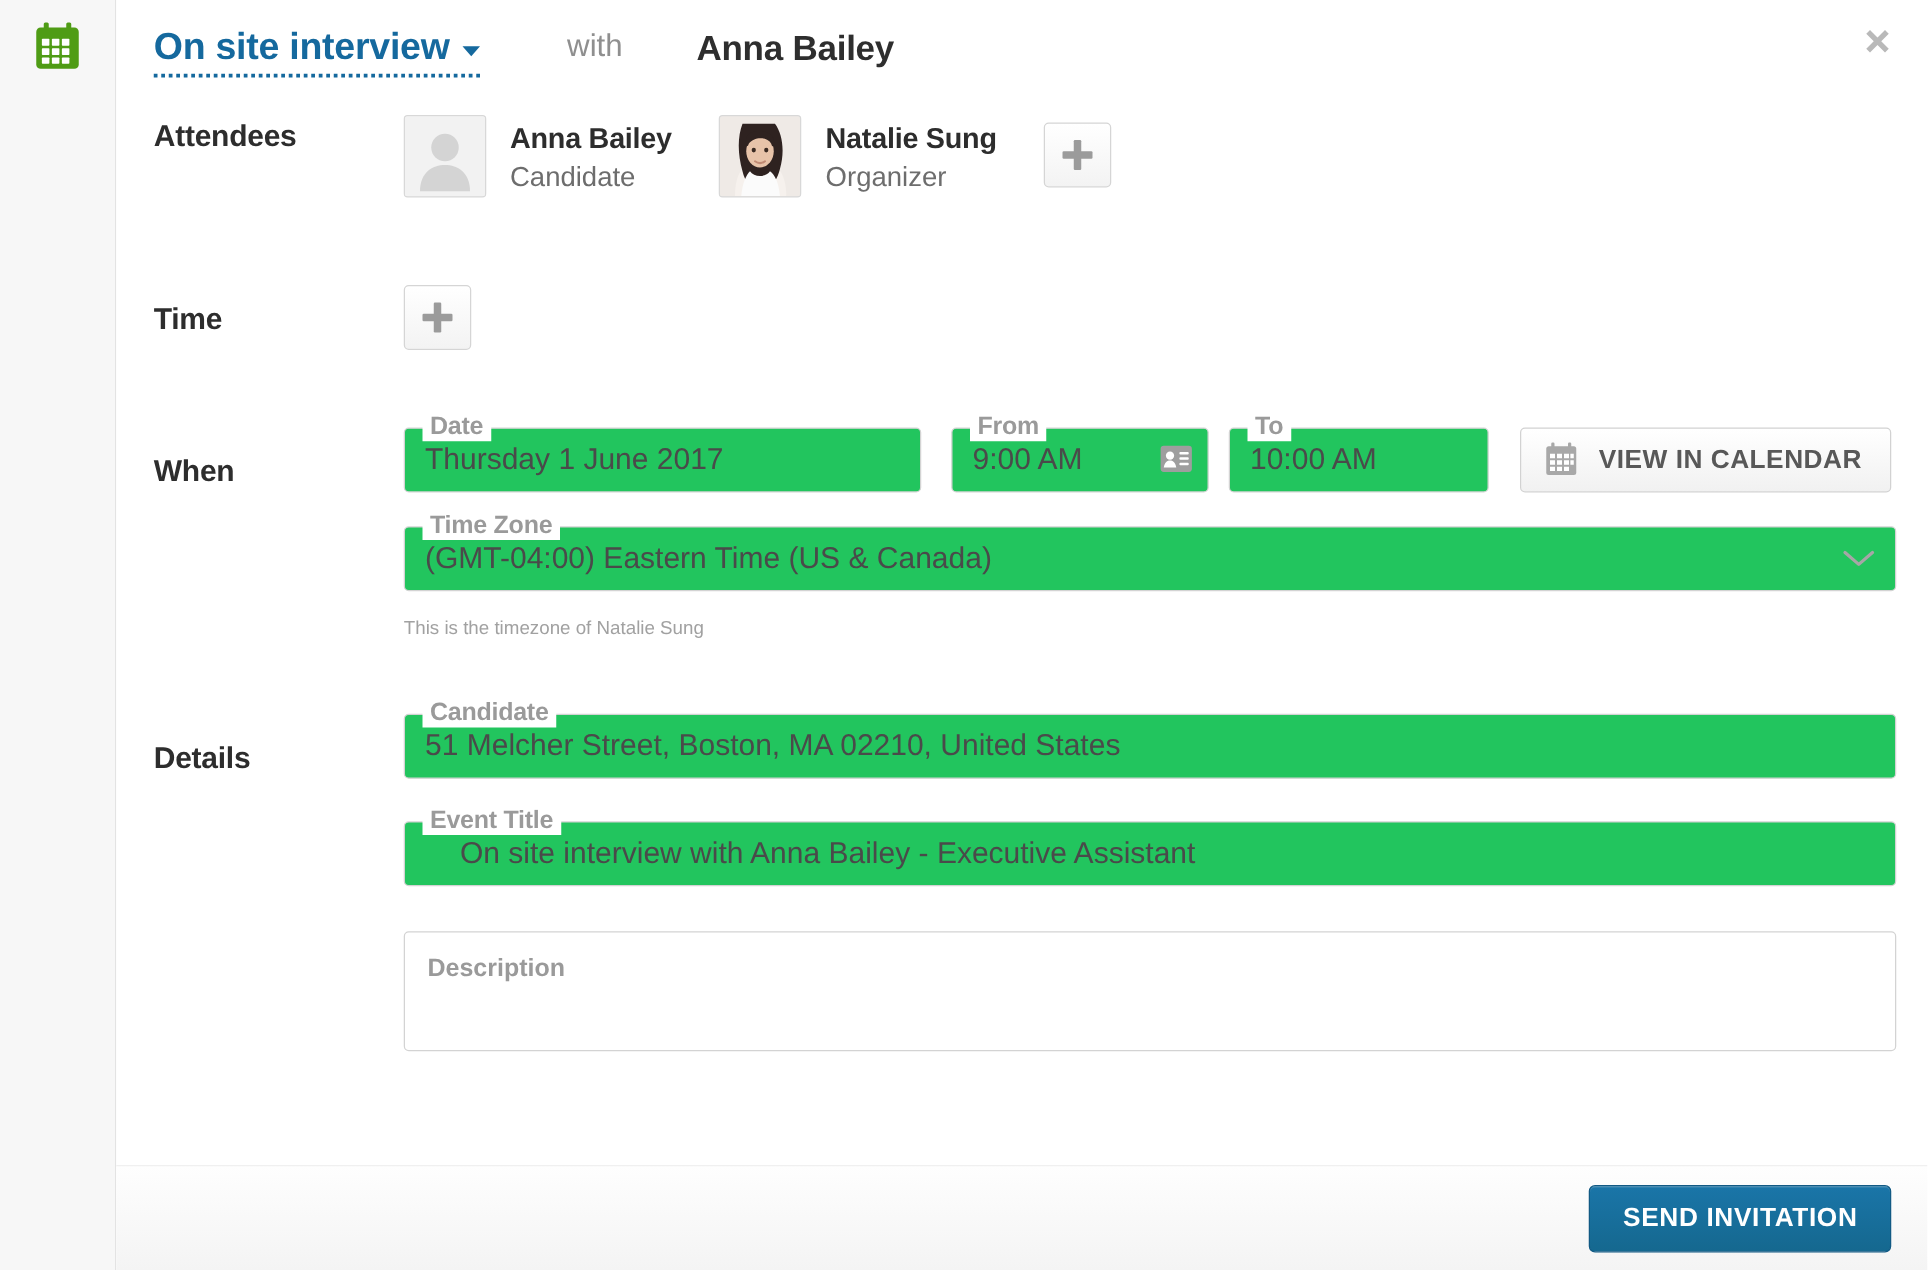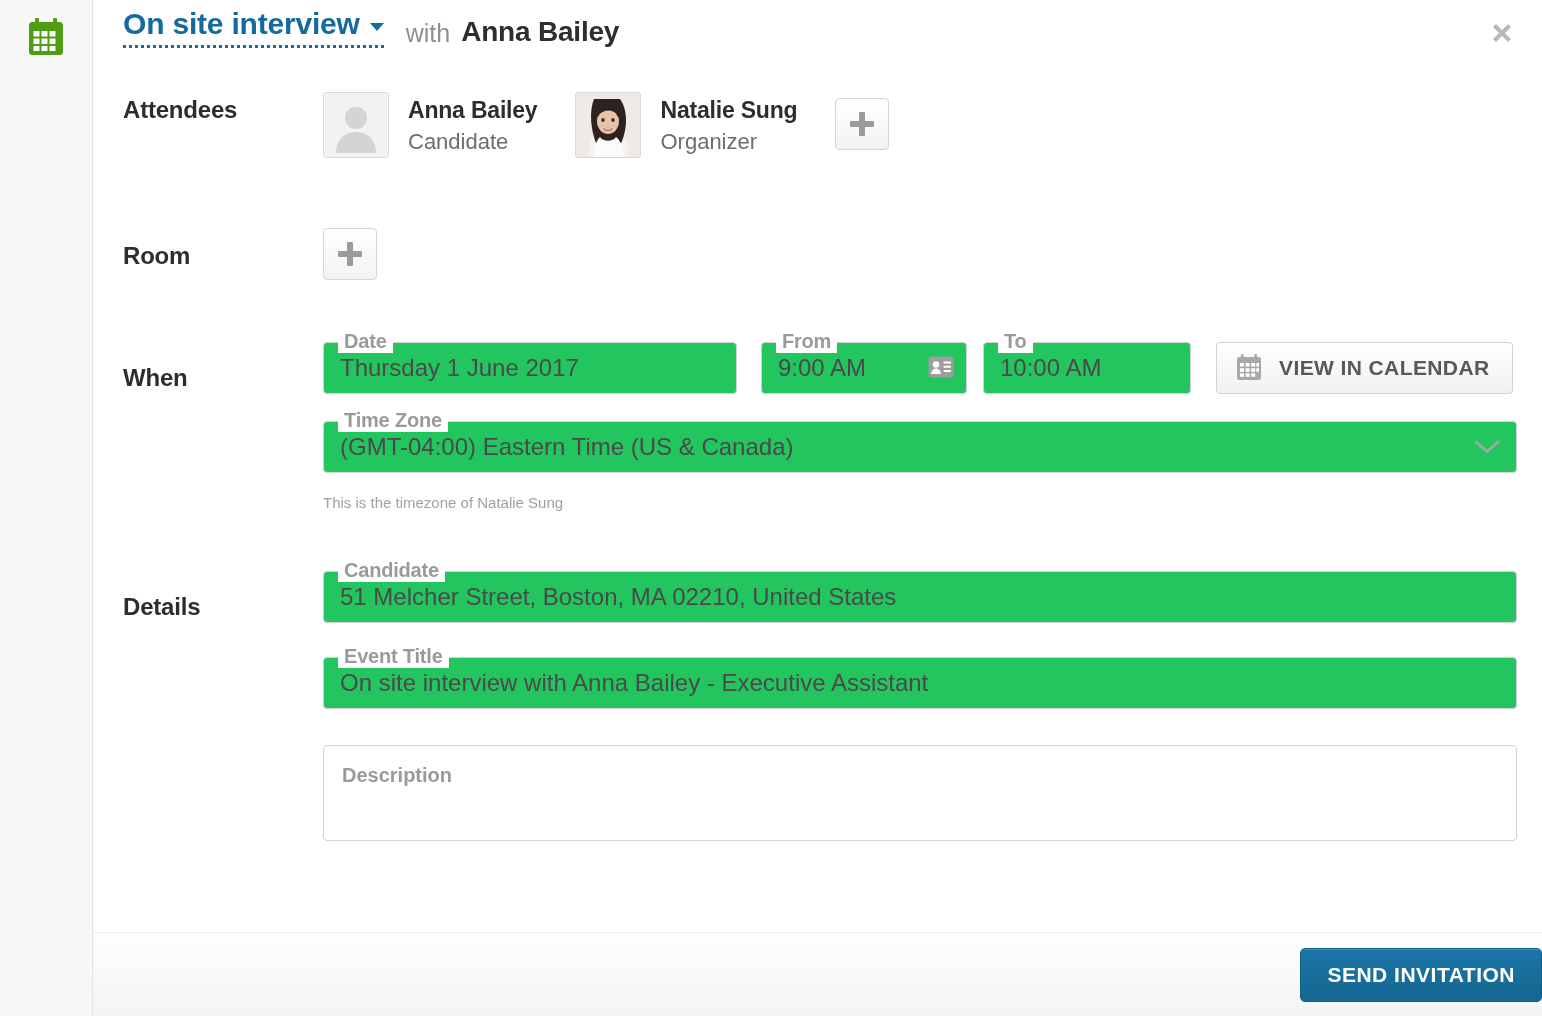--- a/index.html
+++ b/index.html
@@ -61,22 +61,23 @@
   .header {
     position: relative;
     height: 78px;
     padding-left: 30px;
     display: flex;
     align-items: flex-start;
   }
 
   .header-inner {
     display: flex;
-    align-items: flex-end;
-    padding-top: 9px;
+    align-items: flex-start;
+    padding-top: 23px;
+    gap: 48px;
   }
 
   .title-wrap {
     position: relative;
     display: inline-flex;
     align-items: center;
     border-bottom: 3px dotted #15699e;
     padding-bottom: 6px;
     cursor: pointer;
   }
@@ -344,21 +345,21 @@
     margin-top: 21px;
     font-size: 15px;
     color: #a1a1a1;
   }
 
   
   .row-details { margin-top: 60px; }
   .row-details .row-label { padding-top: 22px; }
 
   .field-location { width: 1194px; height: 52px; }
-  .field-event { width: 1194px; height: 52px; margin-top: 34px; }
+  .field-event { width: 1194px; height: 52px; margin-top: 34px; padding-left: 28px; }
 
   .description-box {
     margin-top: 36px;
     width: 1194px;
     height: 96px;
     border: 1px solid #d3d3d3;
     border-radius: 4px;
     background: #fff;
     box-sizing: border-box;
     padding: 16px;
@@ -381,20 +382,21 @@
 
   
   .footer {
     height: 84px;
     flex: 0 0 84px;
     background: linear-gradient(to bottom, #fefefe 0%, #f4f4f4 100%);
     border-top: 1px solid #f0f0f0;
     display: flex;
     align-items: center;
     justify-content: flex-end;
+    padding-right: 29px;
     box-sizing: border-box;
   }
   .send-btn {
     height: 54px;
     padding: 0 26px;
     border: 1px solid #125a84;
     border-radius: 5px;
     background: linear-gradient(to bottom, #1a75a8 0%, #15688f 100%);
     color: #ffffff;
     font-size: 21px;
@@ -496,21 +498,21 @@
             </div>
 
             <button class="plus-btn attendee-add">
               <span class="plus-glyph"></span>
             </button>
           </div>
         </div>
       </div>
 
       <div class="row row-room">
-        <div class="row-label">Room</div>
+        <div class="row-label">Time</div>
         <div class="row-content">
           <button class="plus-btn">
             <span class="plus-glyph"></span>
           </button>
         </div>
       </div>
 
       <div class="row row-when">
         <div class="row-label">When</div>
         <div class="row-content">

